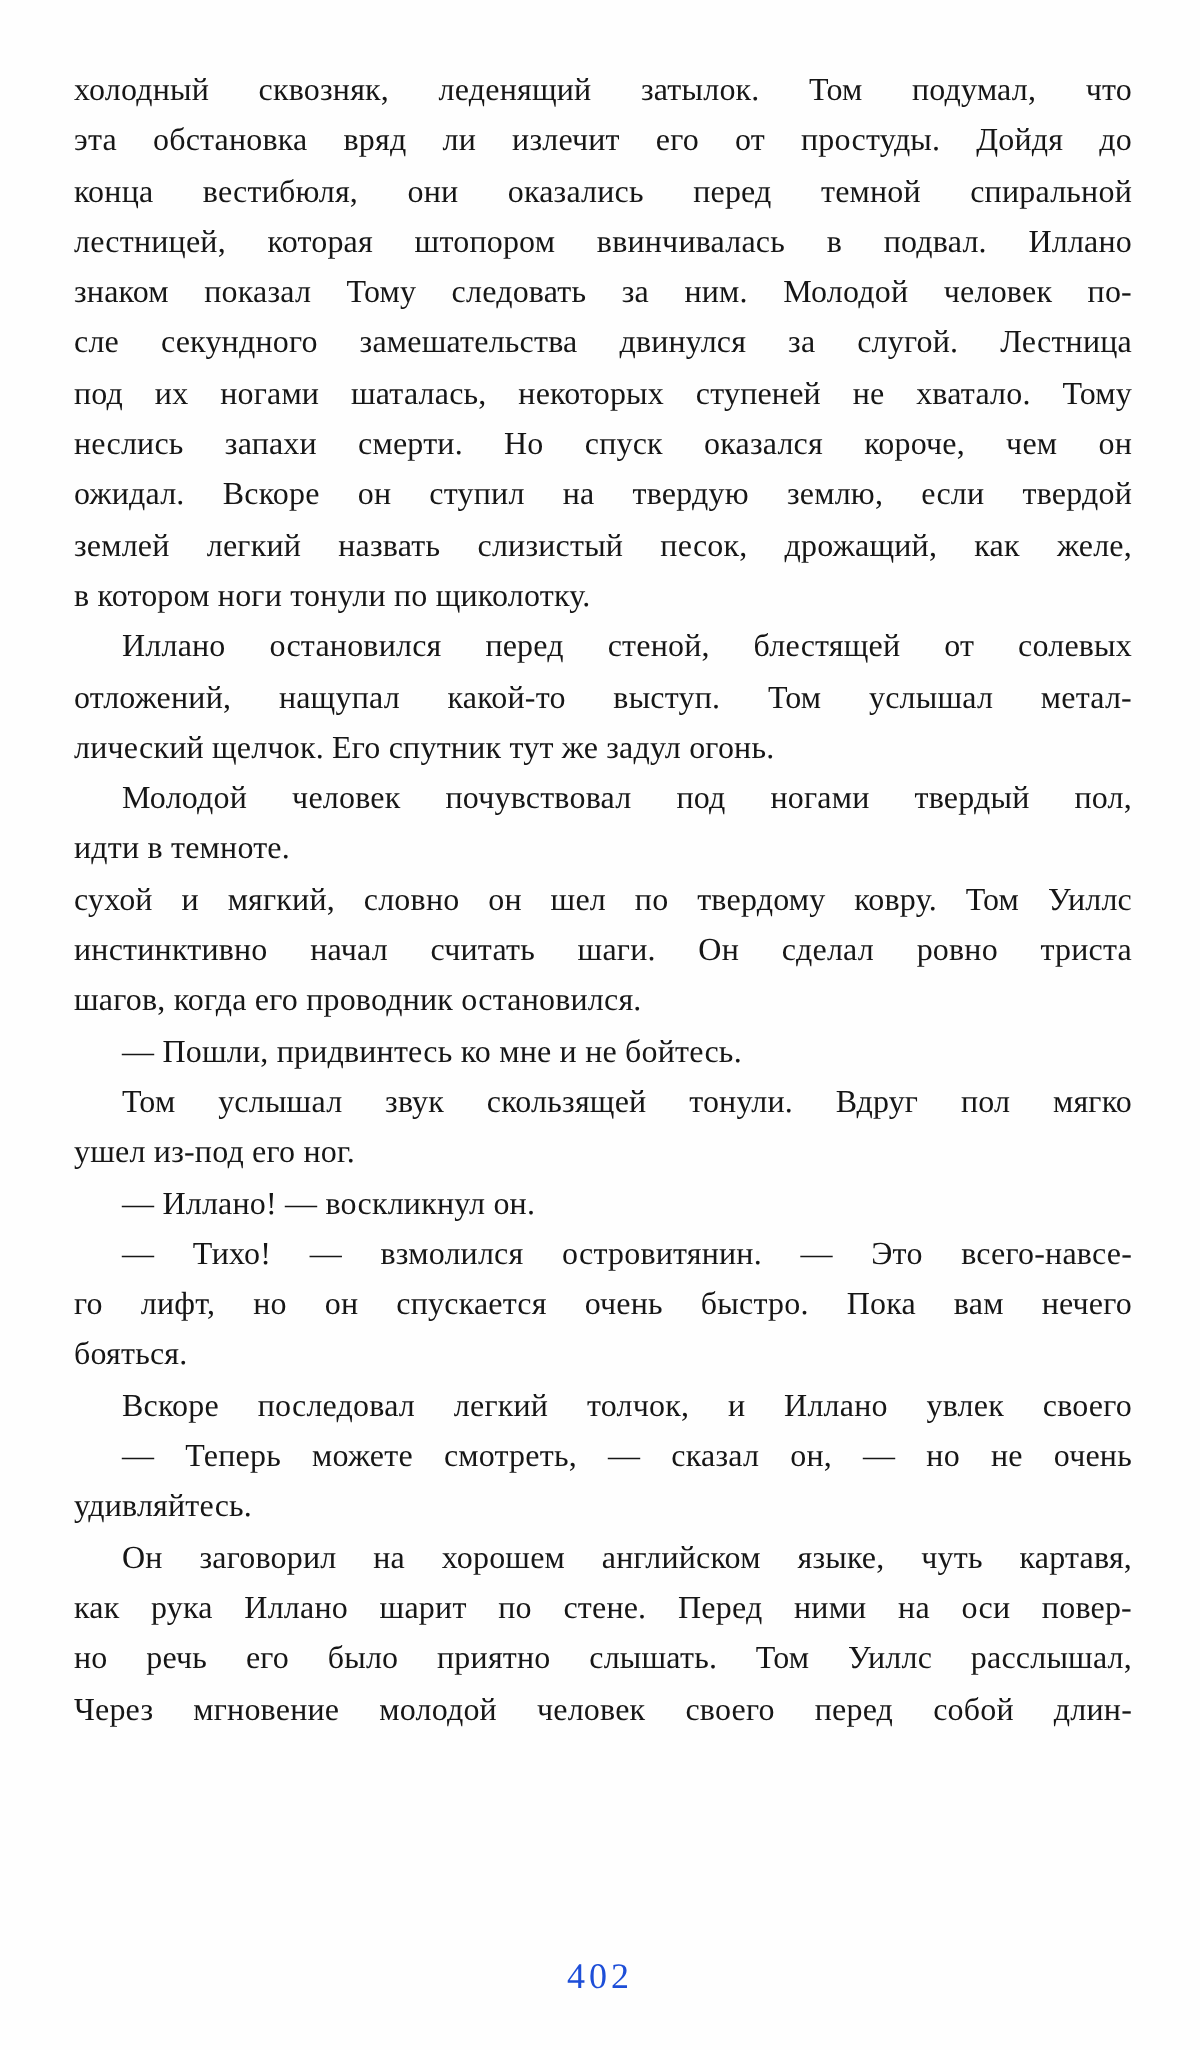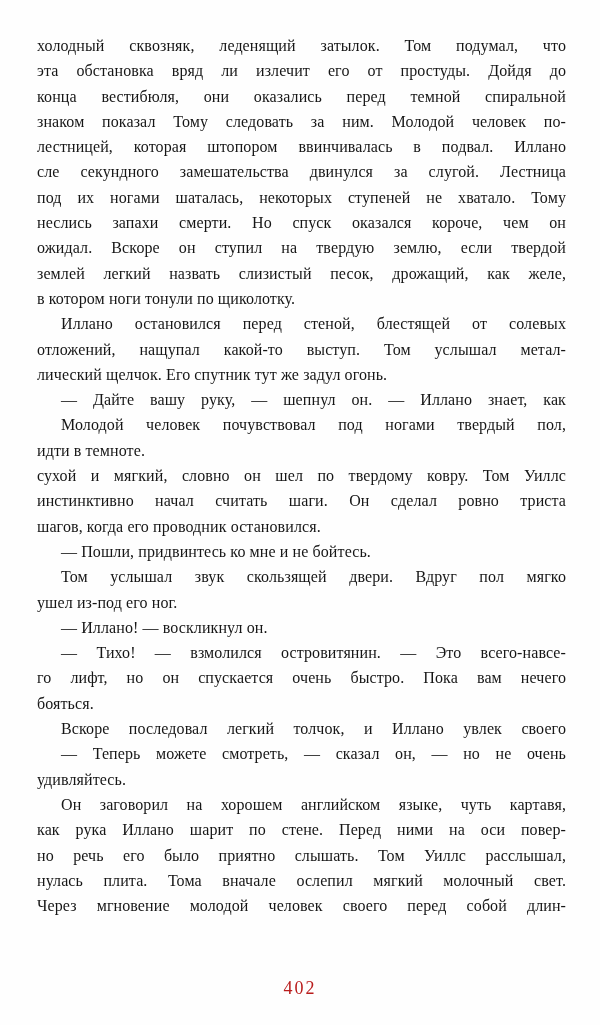--- a/index.html
+++ b/index.html
@@ -39,58 +39,56 @@
     text-indent: 24px;
   }
   .page-number {
     position: absolute;
     top: 978px;
     left: 0;
     width: 600px;
     text-align: center;
     font-size: 18px;
     letter-spacing: 2px;
-    color: #b91c1c;
+    color: #1d4ed8;
   }
 </style>
 </head>
 <body>
 
 <div class="page">
   <div class="text-block" id="text-block">
       <div class="line justify">холодный сквозняк, леденящий затылок. Том подумал, что</div>
       <div class="line justify">эта обстановка вряд ли излечит его от простуды. Дойдя до</div>
       <div class="line justify">конца вестибюля, они оказались перед темной спиральной</div>
+      <div class="line justify">лестницей, которая штопором ввинчивалась в подвал. Иллано</div>
       <div class="line justify">знаком показал Тому следовать за ним. Молодой человек по-</div>
-      <div class="line justify">лестницей, которая штопором ввинчивалась в подвал. Иллано</div>
       <div class="line justify">сле секундного замешательства двинулся за слугой. Лестница</div>
       <div class="line justify">под их ногами шаталась, некоторых ступеней не хватало. Тому</div>
       <div class="line justify">неслись запахи смерти. Но спуск оказался короче, чем он</div>
       <div class="line justify">ожидал. Вскоре он ступил на твердую землю, если твердой</div>
       <div class="line justify">землей легкий назвать слизистый песок, дрожащий, как желе,</div>
       <div class="line">в котором ноги тонули по щиколотку.</div>
       <div class="line indent justify">Иллано остановился перед стеной, блестящей от солевых</div>
       <div class="line justify">отложений, нащупал какой-то выступ. Том услышал метал-</div>
       <div class="line">лический щелчок. Его спутник тут же задул огонь.</div>
-      <div class="line indent justify">— Дайте вашу руку, — шепнул он. — Иллано знает, как</div>
       <div class="line indent justify">Молодой человек почувствовал под ногами твердый пол,</div>
       <div class="line">идти в темноте.</div>
       <div class="line justify">сухой и мягкий, словно он шел по твердому ковру. Том Уиллс</div>
       <div class="line justify">инстинктивно начал считать шаги. Он сделал ровно триста</div>
       <div class="line">шагов, когда его проводник остановился.</div>
       <div class="line indent">— Пошли, придвинтесь ко мне и не бойтесь.</div>
-      <div class="line indent justify">Том услышал звук скользящей двери. Вдруг пол мягко</div>
+      <div class="line indent justify">Том услышал звук скользящей тонули. Вдруг пол мягко</div>
       <div class="line">ушел из-под его ног.</div>
       <div class="line indent">— Иллано! — воскликнул он.</div>
       <div class="line indent justify">— Тихо! — взмолился островитянин. — Это всего-навсе-</div>
       <div class="line justify">го лифт, но он спускается очень быстро. Пока вам нечего</div>
       <div class="line">бояться.</div>
       <div class="line indent justify">Вскоре последовал легкий толчок, и Иллано увлек своего</div>
       <div class="line indent justify">— Теперь можете смотреть, — сказал он, — но не очень</div>
       <div class="line">удивляйтесь.</div>
       <div class="line indent justify">Он заговорил на хорошем английском языке, чуть картавя,</div>
       <div class="line justify">как рука Иллано шарит по стене. Перед ними на оси повер-</div>
       <div class="line justify">но речь его было приятно слышать. Том Уиллс расслышал,</div>
-      <div class="line justify">нулась плита. Тома вначале ослепил мягкий молочный свет.</div>
       <div class="line justify">Через мгновение молодой человек своего перед собой длин-</div>
     </div>
   <div class="page-number">402</div>
 </div>
 
 </body></html>

